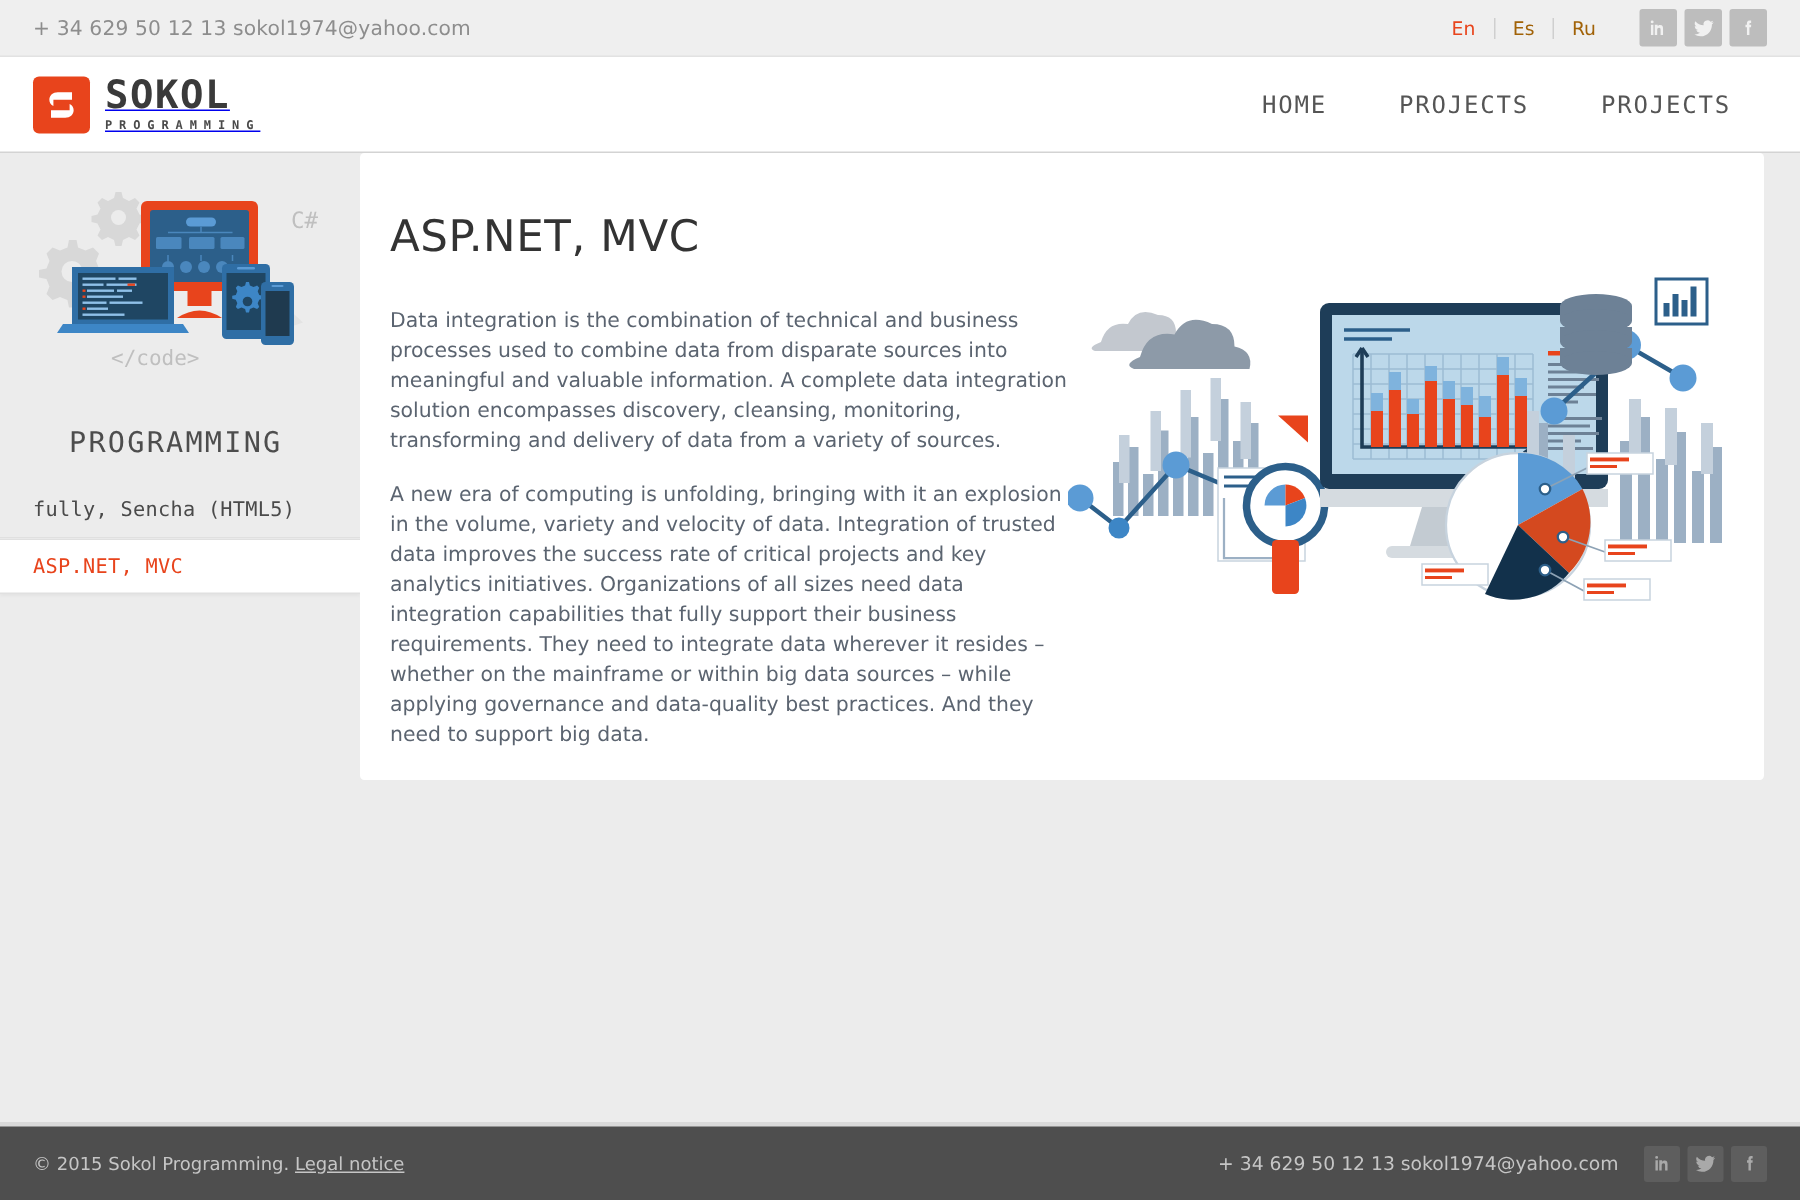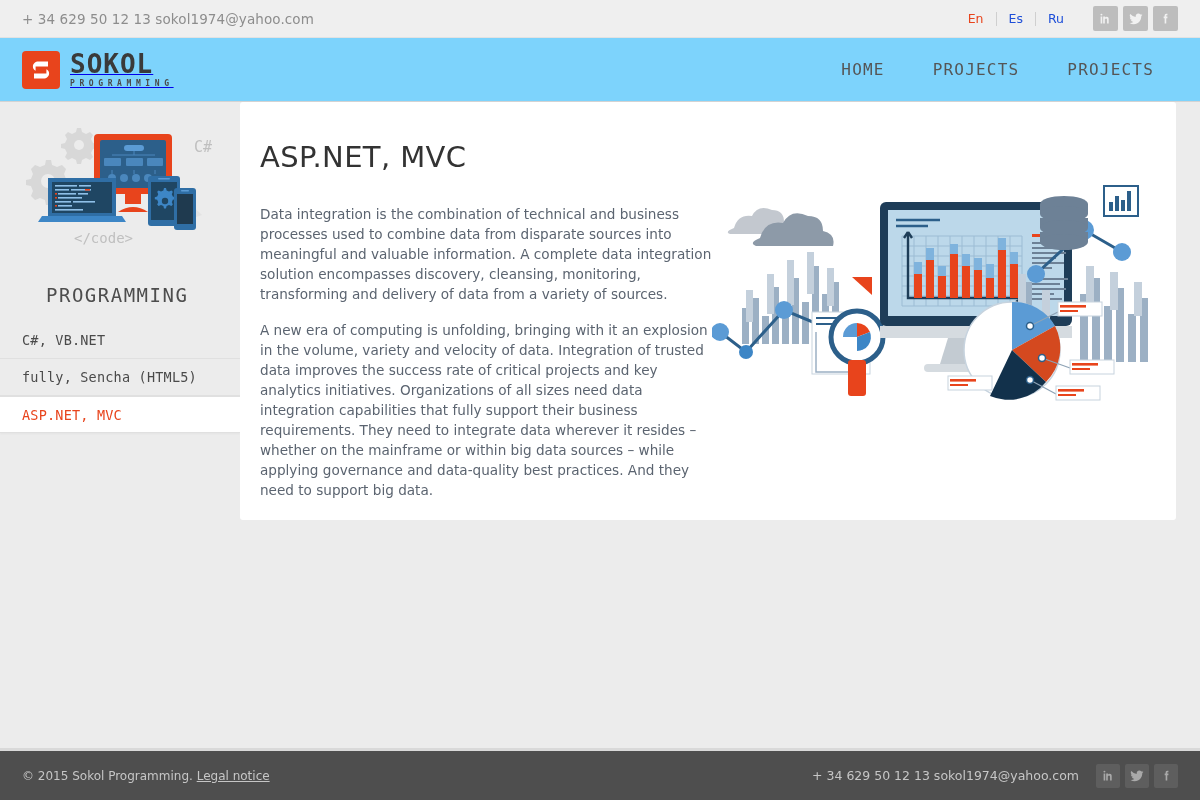--- a/index.html
+++ b/index.html
@@ -14,34 +14,34 @@
   
   #topbar {
     height:38px; background:#efefef; border-bottom:1px solid #e2e2e2;
     display:flex; align-items:center; justify-content:space-between;
     padding:0 22px;
   }
   #topbar .contact { font-size:13.5px; color:#8d8d8d; letter-spacing:.1px; }
   .top-right { display:flex; align-items:center; gap:0; }
   .langs { display:flex; align-items:center; margin-right:12px; }
   .langs a {
-    font-size:12.5px; color:#1d4ed8; text-decoration:none;
+    font-size:12.5px; color:#a16207; text-decoration:none;
     padding:0 12px; font-family:"DejaVu Sans", sans-serif;
   }
   .langs a.active { color:#e8441c; }
   .langs .sep { width:1px; height:14px; background:#cfcfcf; }
   .soc {
     width:25px; height:25px; background:#bdbdbd; border-radius:2px;
     margin-left:5px; display:flex; align-items:center; justify-content:center;
   }
   .soc svg { fill:#f1f1f1; }
 
   
   #header {
-    height:64px; background:#7dd3fc; border-bottom:1px solid #d3d3d3;
+    height:64px; background:#ffffff; border-bottom:1px solid #d3d3d3;
     display:flex; align-items:center; justify-content:space-between;
     padding:0 22px;
   }
   .logo { display:flex; align-items:center; }
   .logo-mark {
     width:38px; height:38px; background:#e8441c; border-radius:4px;
     position:relative; margin-right:10px;
   }
   .logo-mark svg { position:absolute; left:0; top:0; }
   .logo-text { line-height:1; }
@@ -240,23 +240,20 @@
 
         <text x="172" y="32" font-family="DejaVu Sans Mono, monospace" font-size="15" fill="#bfbfbf">C#</text>
         <text x="52" y="123" font-family="DejaVu Sans Mono, monospace" font-size="14" fill="#bfbfbf">&lt;/code&gt;</text>
       </svg>
     </div>
 
     <div class="side-title">PROGRAMMING</div>
 
     <div class="side-menu">
       <div class="side-item">
-        <span>C#, VB.NET</span>
-      </div>
-      <div class="side-item">
         <span>fully, Sencha (HTML5)</span>
       </div>
       <div class="side-item active">
         <span>ASP.NET, MVC</span>
       </div>
     </div>
   </aside>
 
   <main id="card">
     <h1>ASP.NET, MVC</h1>

